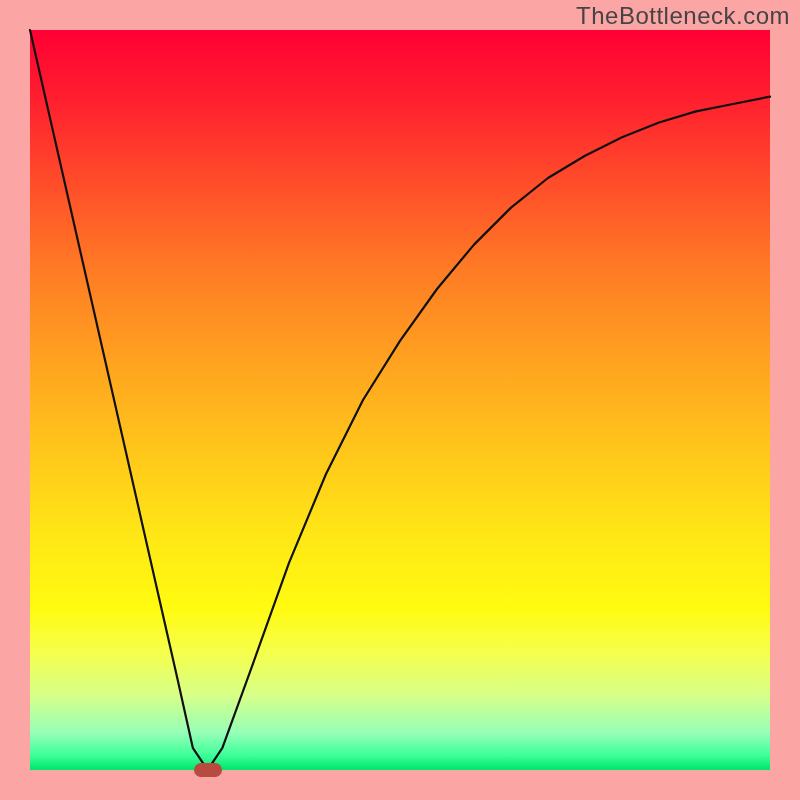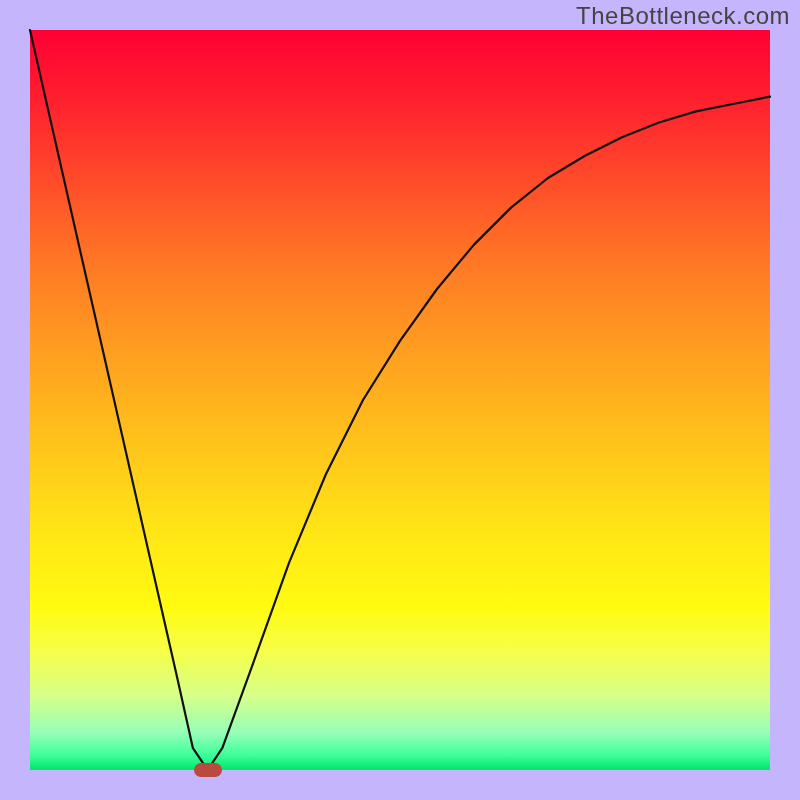--- a/index.html
+++ b/index.html
@@ -8,21 +8,21 @@
     width: 800px;
     height: 800px;
     background: #000;
     font-family: Arial, Helvetica, sans-serif;
     overflow: hidden;
   }
   .frame {
     position: relative;
     width: 800px;
     height: 800px;
-    background: #c4b5fd;
+    background: #fca5a5;
   }
   .watermark {
     position: absolute;
     top: 2px;
     right: 10px;
     color: #444;
     font-size: 24px;
     font-weight: 500;
     letter-spacing: 0.5px;
     user-select: none;

